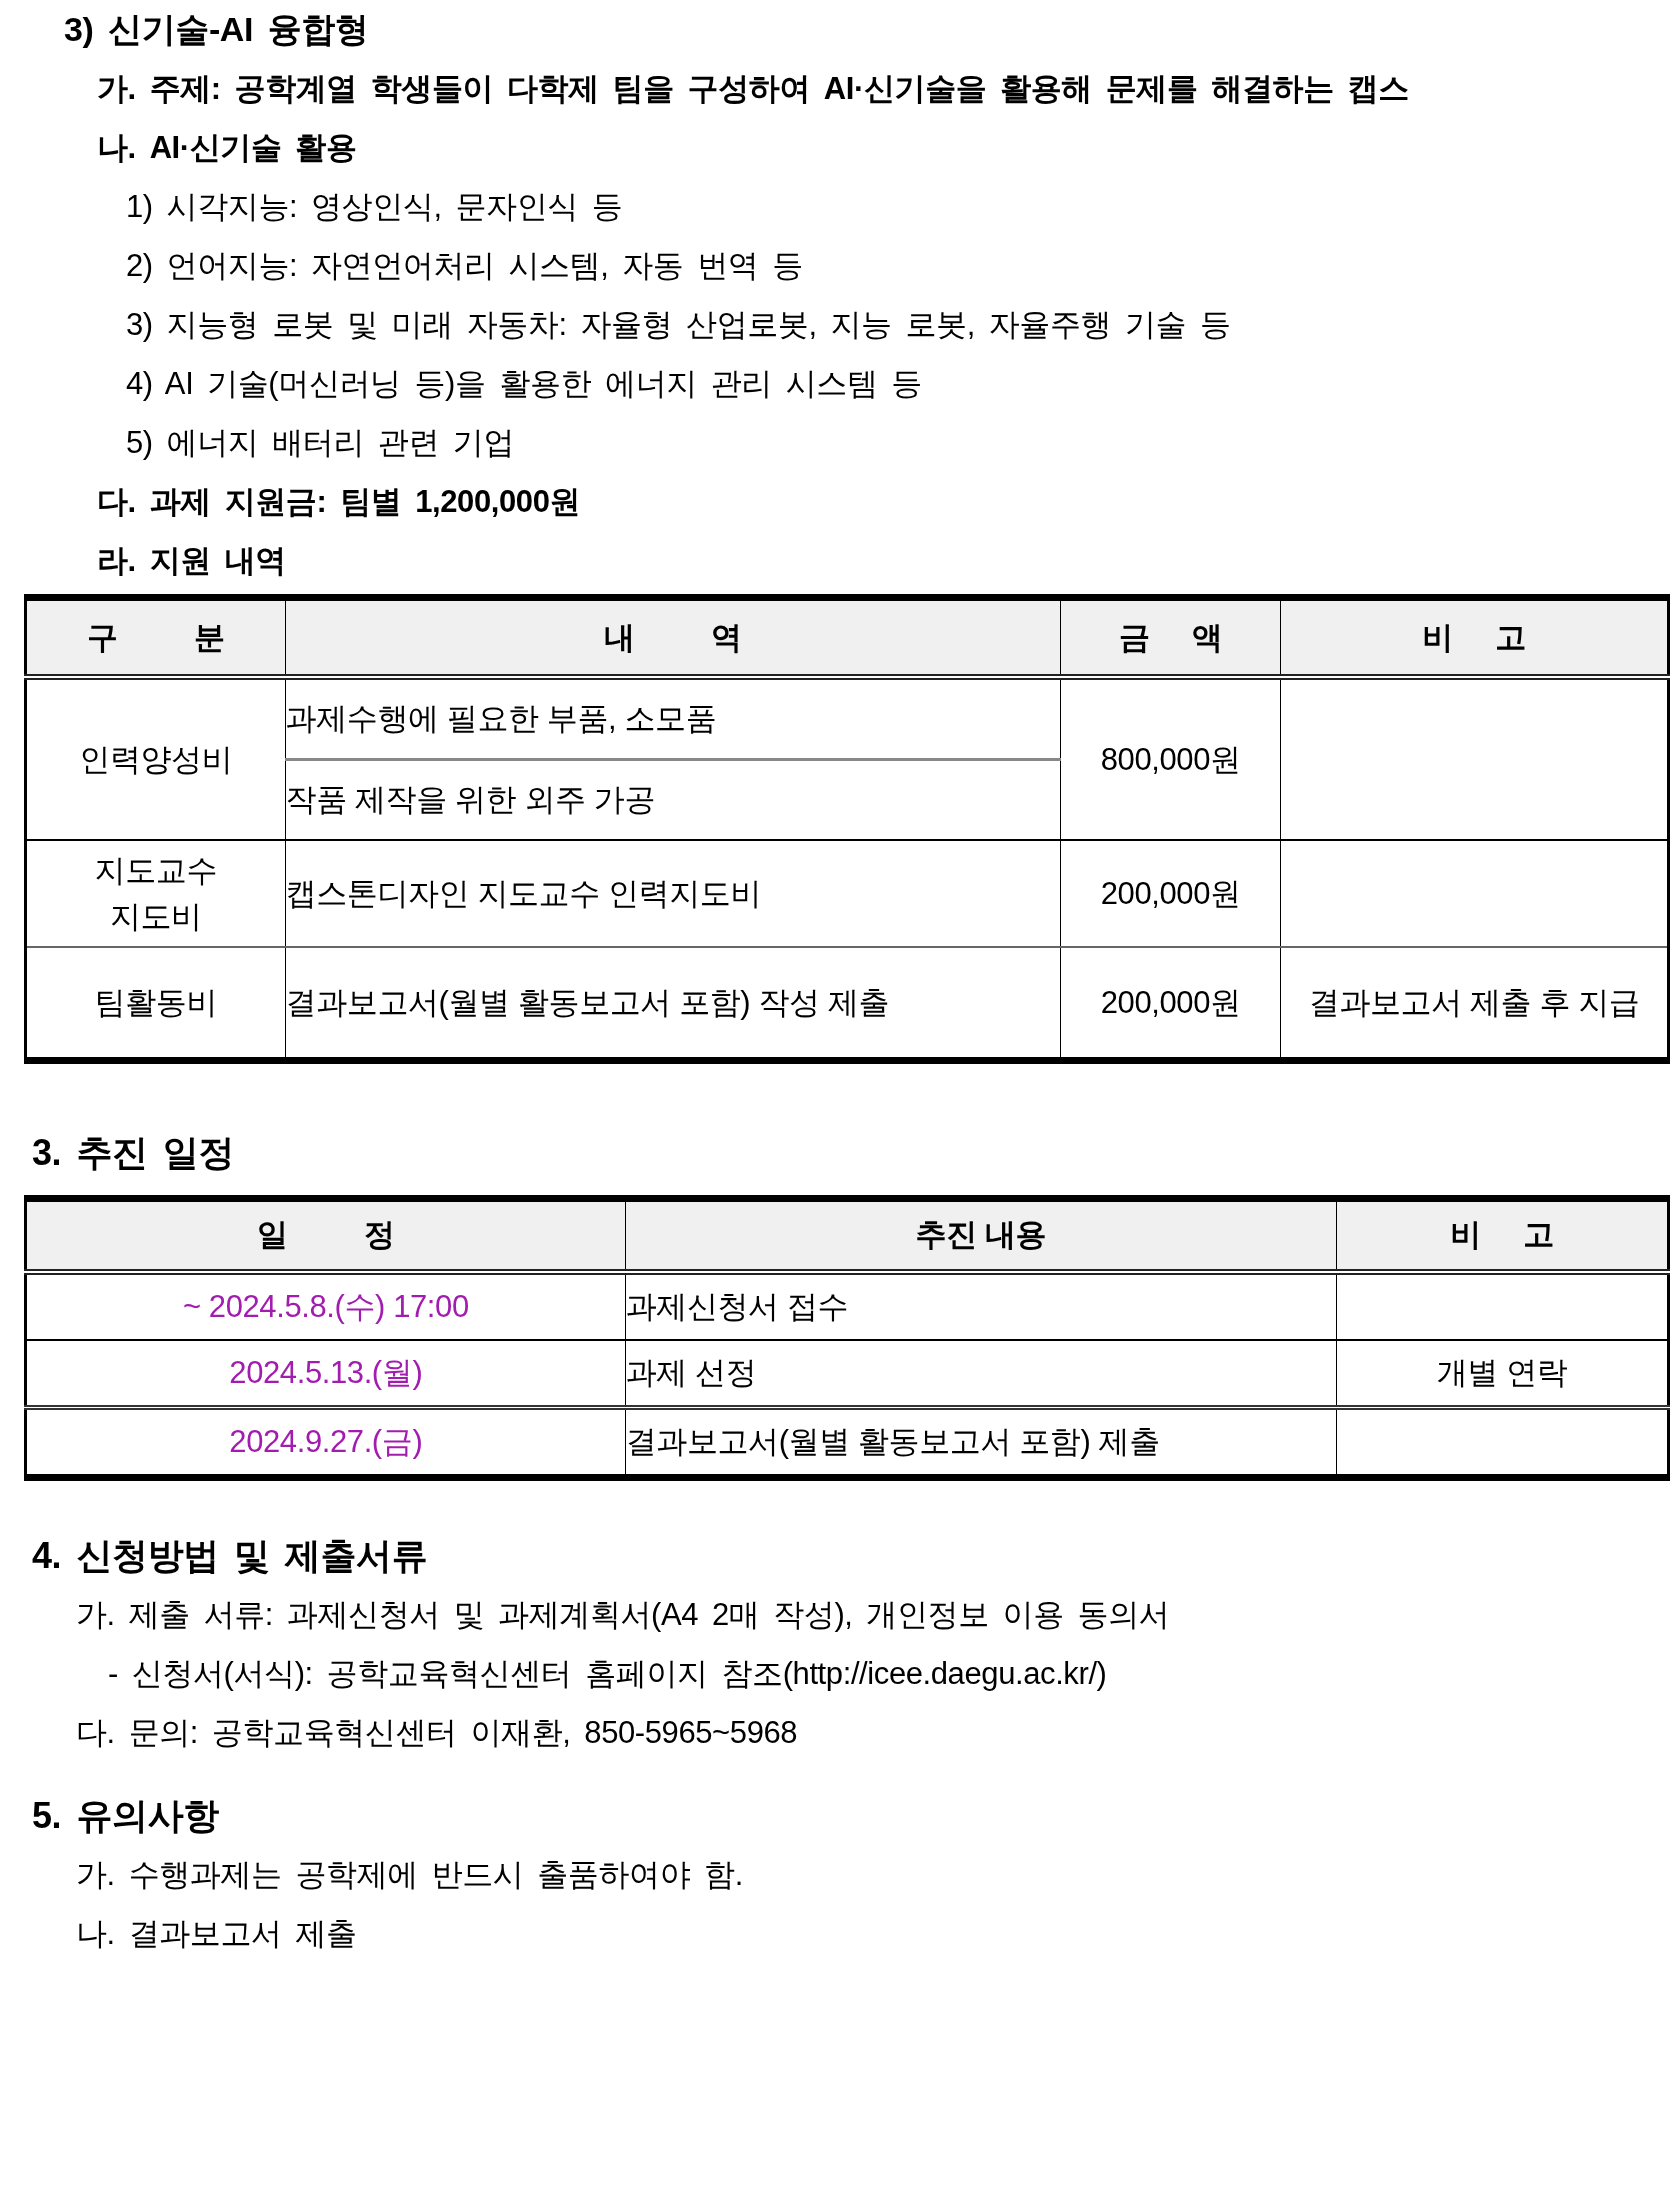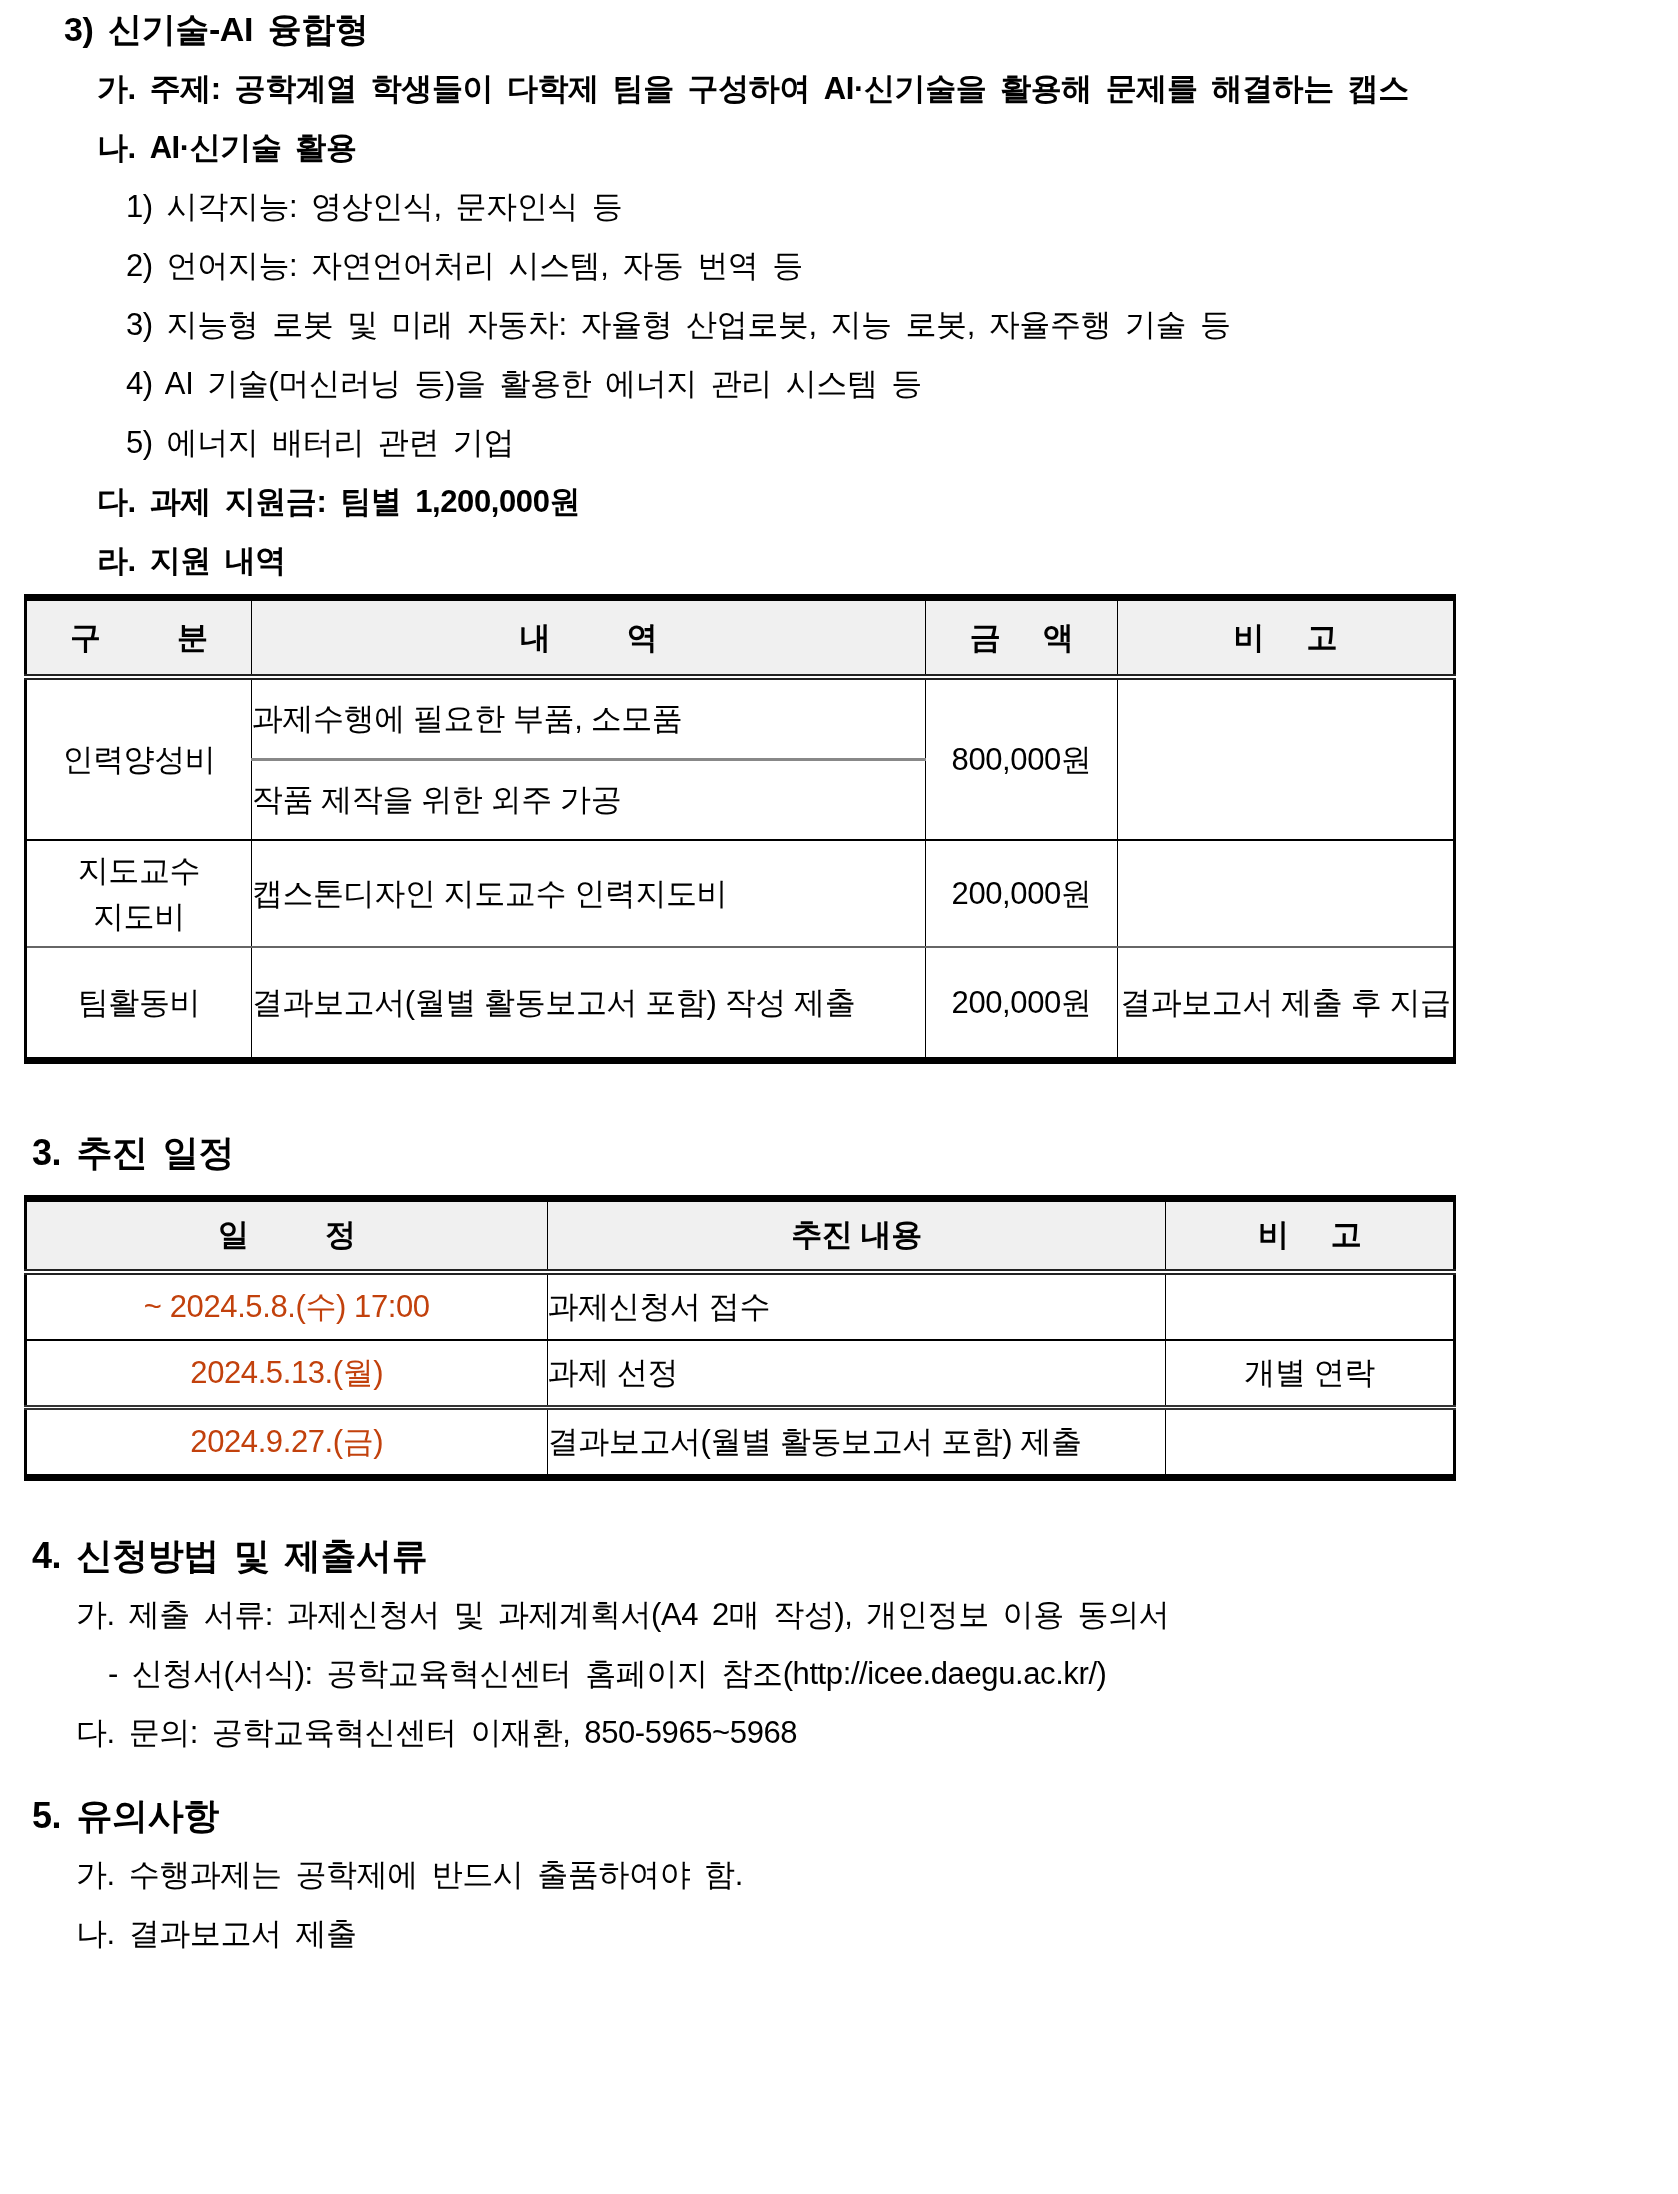--- a/index.html
+++ b/index.html
@@ -25,21 +25,21 @@
   .ind-ga{margin-left:97px;font-weight:bold;}
   .ind-num{margin-left:126px;}
   .ind-cont{margin-left:260px;}
   .ind-sec{margin-left:32px;}
   .ind-ga2{margin-left:76px;}
   .ind-dash{margin-left:108px;}
 
   table{
     border-collapse:collapse;
     table-layout:fixed;
-    width:1432px;
+    width:1646px;
     margin-left:24px;
     font-size:31px;
     letter-spacing:-0.4px;
   }
   .tbl{
     border-top:7.2px solid #000;
     border-bottom:7.2px solid #000;
     border-left:3.2px solid #000;
     border-right:3.2px solid #000;
   }
@@ -67,21 +67,21 @@
   .t1 .r3 td{height:109px;}
   .split-top{border-top:3.2px solid #888 !important;}
   .row-black td{border-top:2.4px solid #000;}
   .row-gray td{border-top:2.4px solid #666;}
   .two-lines span{display:block;line-height:46px;}
 
   .t2 .h-row th{height:67px;}
   .t2 td{height:64px;}
   .t2 .row-sep td{border-top:2.4px solid #000;}
   .t2 .row-sep-dbl td{border-top:5.6px double #333;}
-  .red{color:#c2410c;}
+  .red{color:#a21caf;}
   .email-link{color:#0000ff;text-decoration:underline;}
 
   .gap-t1{margin-top:4px;}
   .gap-h3{margin-top:59px;}
   .gap-t2{margin-top:12.7px;}
   .gap-h4{margin-top:45px;}
   .gap-h5{margin-top:24px;}
 </style>
 </head>
 <body>

